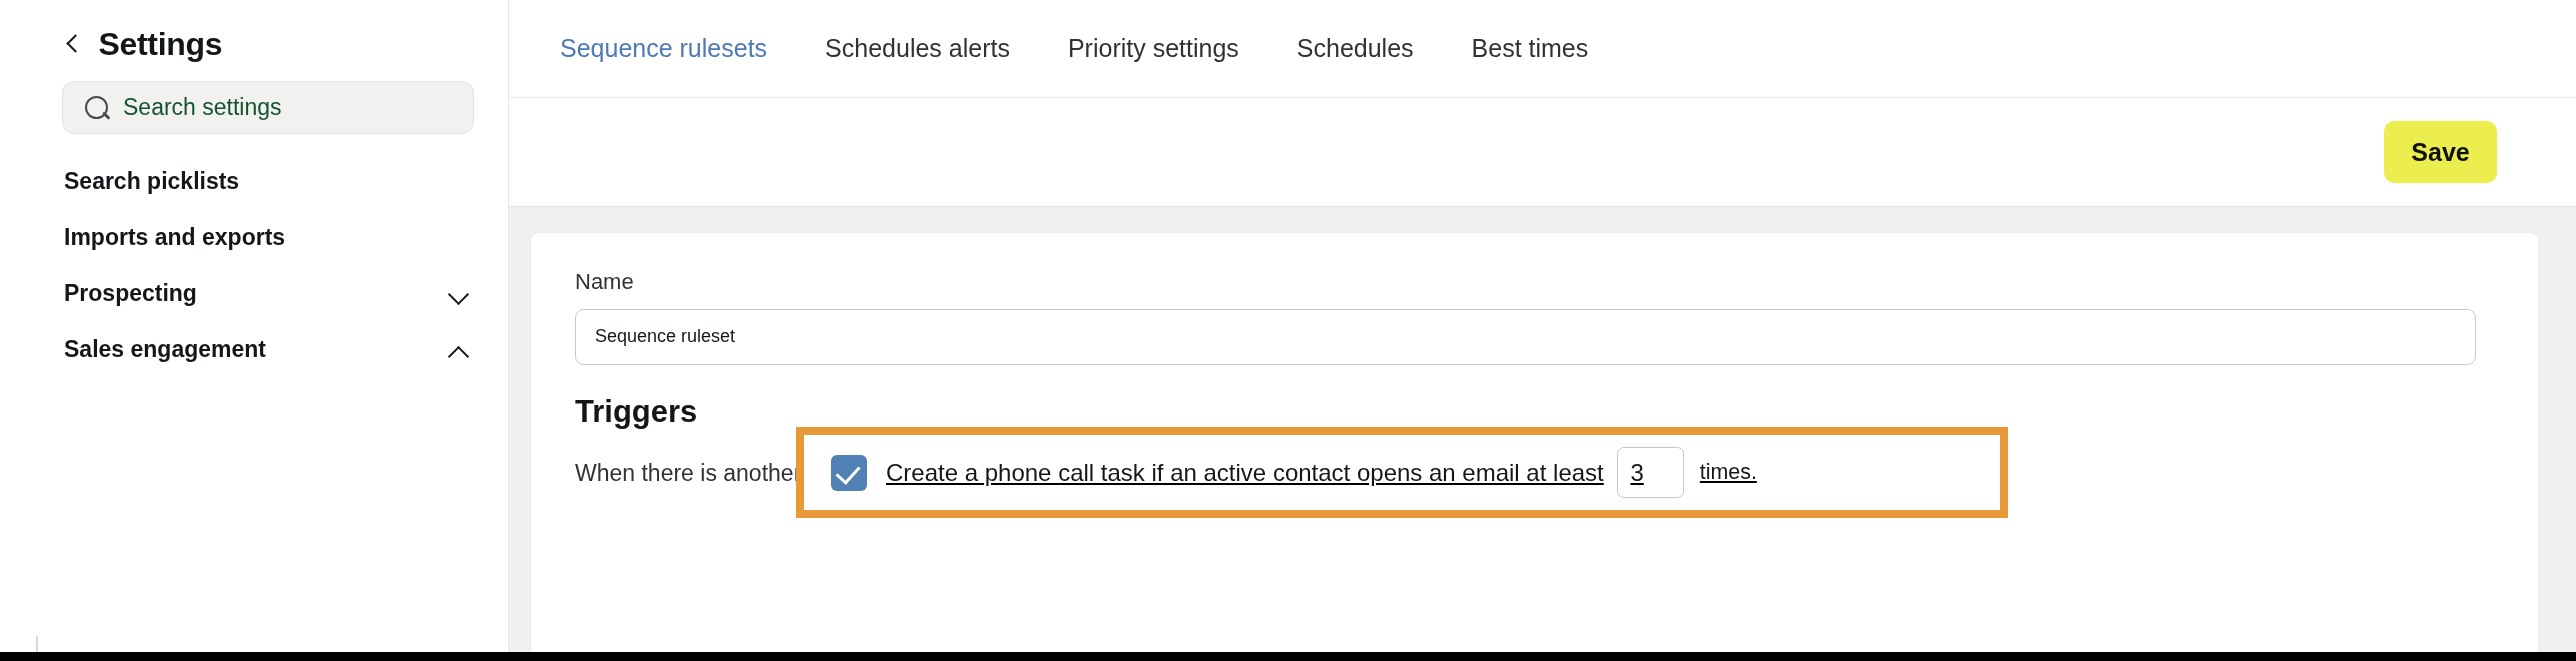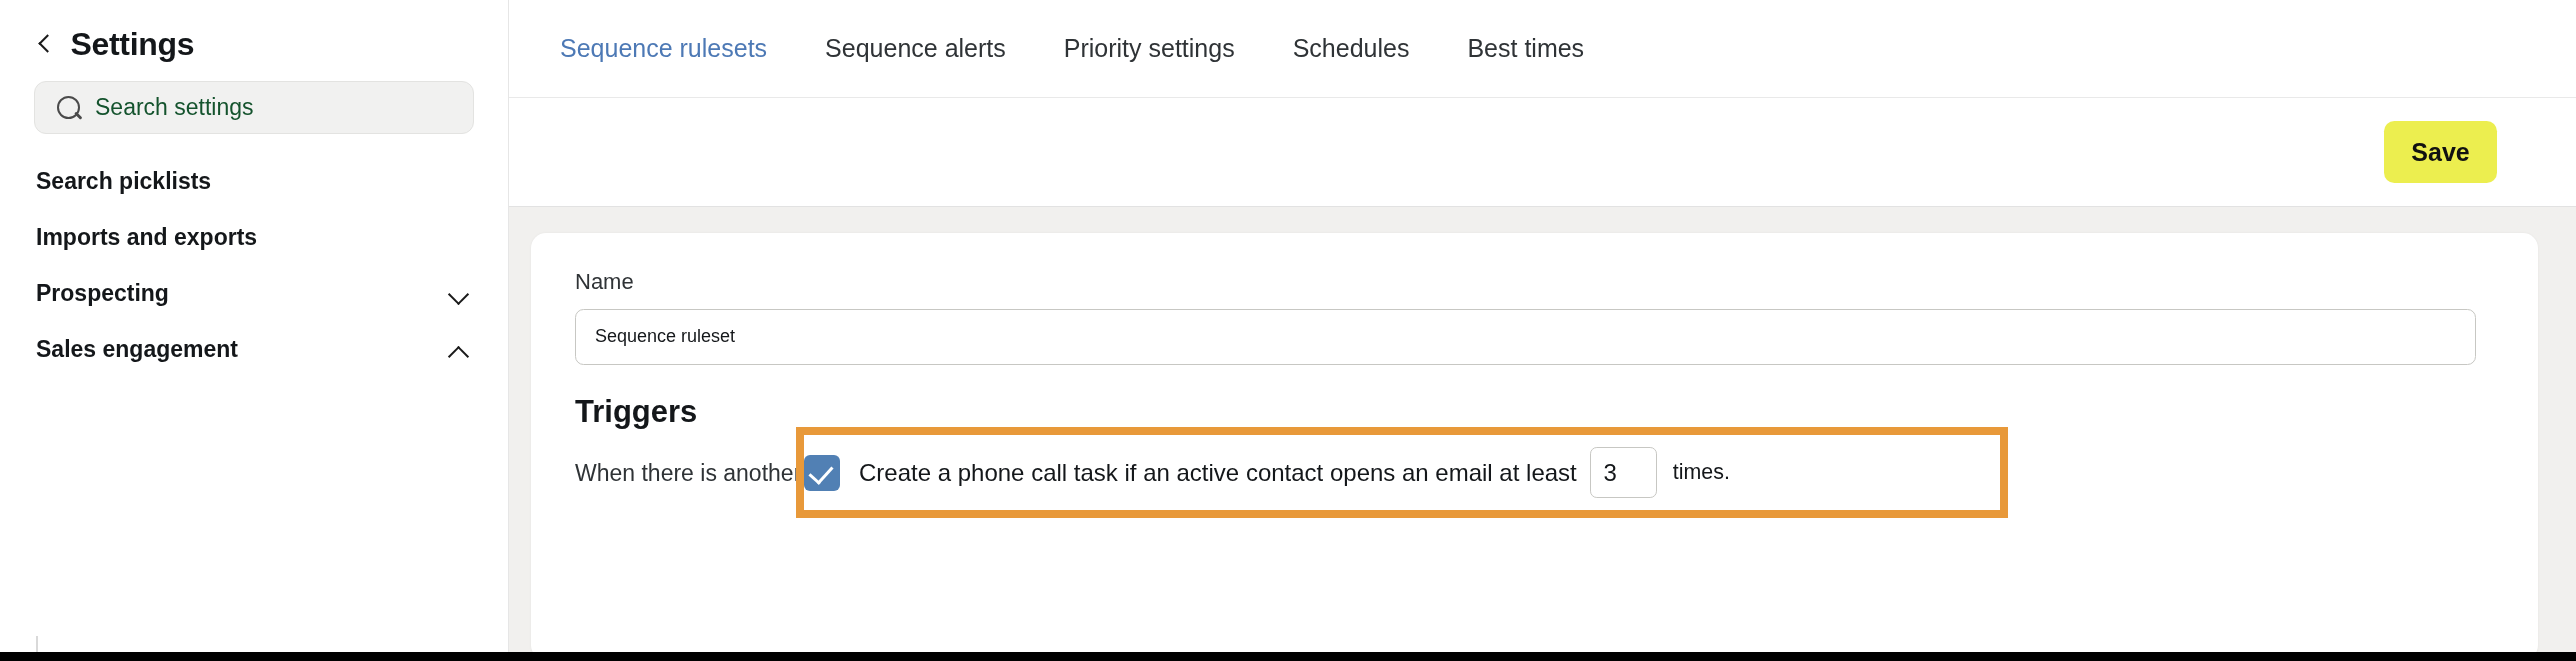--- a/index.html
+++ b/index.html
@@ -11,20 +11,21 @@
   }
   .app { position: relative; width: 2576px; height: 662px; display: flex; background:#fff; }
 
   
   .sidebar {
     width: 509px; height: 662px;
     background: #ffffff;
     border-right: 1.7px solid #e6e6e6;
     position: relative;
     flex: 0 0 509px;
+    padding-left: 28px;
   }
   .sb-header {
     display: flex; align-items: center;
     padding: 28px 0 0 36px;
     height: 60px;
   }
   .back-chevron {
     width: 19px; height: 29px; margin-right: 15.4px;
     position: relative; flex: 0 0 19px; cursor: pointer;
   }
@@ -122,21 +123,21 @@
   .save-btn {
     background: #ecee4f; color: #111;
     font-size: 25px; font-weight: 700;
     border: none; border-radius: 10.3px;
     padding: 0 27px; height: 62px; min-width: 113px;
     cursor: pointer;
   }
 
   .content { background: #f1f0ee; height: 453px; padding: 26px 38px 0 22px; }
   .card {
-    background: #ffffff; border-radius: 15px;
+    background: #ffffff; border-radius: 8px;
     height: 100%;
     padding: 36px 62px 0 44px;
     box-shadow: 0 0.9px 2.6px rgba(0,0,0,0.05);
     position: relative;
   }
   .field-label { font-size: 22px; color: #2f3336; margin-bottom: 13.7px; }
   .text-input {
     width: 100%; height: 56px;
     border: 1.7px solid #c7c7c3; border-radius: 8.5px;
     font-size: 18px; color: #14171a;
@@ -159,21 +160,22 @@
     border-top: 11px solid #4a4a4a;
   }
 
   .highlight-box {
     position: absolute;
     left: 287px; top: 427px;
     width: 1212px; height: 91px;
     border: 8.5px solid #e8993a;
     background: #ffffff;
     display: flex; align-items: center;
-    padding-left: 0;
+    padding-left: 27px;
+    text-decoration: underline;
   }
   .checkbox {
     flex: 0 0 36px; width: 36px; height: 36px;
     background: #5180b4; border-radius: 6px;
     position: relative; margin-right: 19px; cursor: pointer;
   }
   .checkbox::after {
     content: ""; position: absolute; left: 10.3px; top: 6.8px;
     width: 11px; height: 19px;
     border-right: 3.4px solid #fff; border-bottom: 3.4px solid #fff;
@@ -224,21 +226,21 @@
         <span class="chev up"></span>
       </div>
     </nav>
     <div class="nested-rail"></div>
   </aside>
 
   <section class="main">
 
     <div class="tabs">
       <div class="tab active">Sequence rulesets</div>
-      <div class="tab">Sequence alerts</div>
+      <div class="tab">Schedules alerts</div>
       <div class="tab">Priority settings</div>
       <div class="tab">Schedules</div>
       <div class="tab">Best times</div>
     </div>
 
     <div class="toolbar">
       <button class="save-btn">Save</button>
     </div>
 
     <div class="content">

